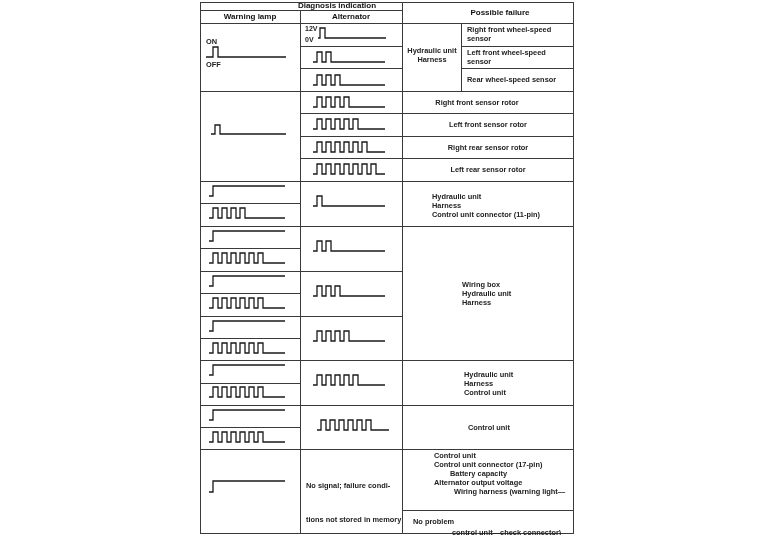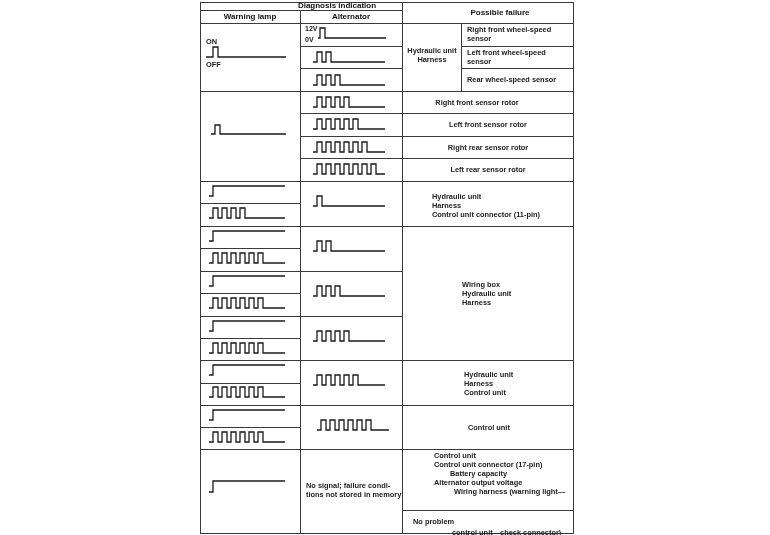--- a/index.html
+++ b/index.html
@@ -176,21 +176,21 @@
   </svg>
   <svg class="wave" style="left:317px;top:418px;" width="80" height="14">
     <path d="M0,12 H4 V2 H9 V12 H13 V2 H18 V12 H22 V2 H27 V12 H31 V2 H36 V12 H40 V2 H45 V12 H49 V2 H54 V12 H72"></path>
   </svg>
   <div class="txt" style="left:468px;top:423px;">Control unit</div>
 
   <svg class="wave" style="left:209px;top:479px;" width="90" height="16">
     <path d="M0,13 H4 V2 H76"></path>
   </svg>
   <div class="txt" style="left:306px;top:481px;">No signal; failure condi-</div>
-  <div class="txt" style="left:306px;top:490px;">tions not stored in memory</div>
+  <div class="txt" style="left:306px;top:515px;">tions not stored in memory</div>
   <div class="txt" style="left:434px;top:451px;">Control unit</div>
   <div class="txt" style="left:434px;top:460px;">Control unit connector (17-pin)</div>
   <div class="txt" style="left:434px;top:469px;margin-left:16px;">Battery capacity</div>
   <div class="txt" style="left:434px;top:478px;">Alternator output voltage</div>
   <div class="txt" style="left:434px;top:487px;margin-left:20px;">Wiring harness (warning light—</div>
   <div class="txt" style="left:452px;top:496px;margin-top:32px;">control unit—check connector)</div>
   <div class="txt" style="left:413px;top:517px;">No problem</div>
 
 </div>
 

